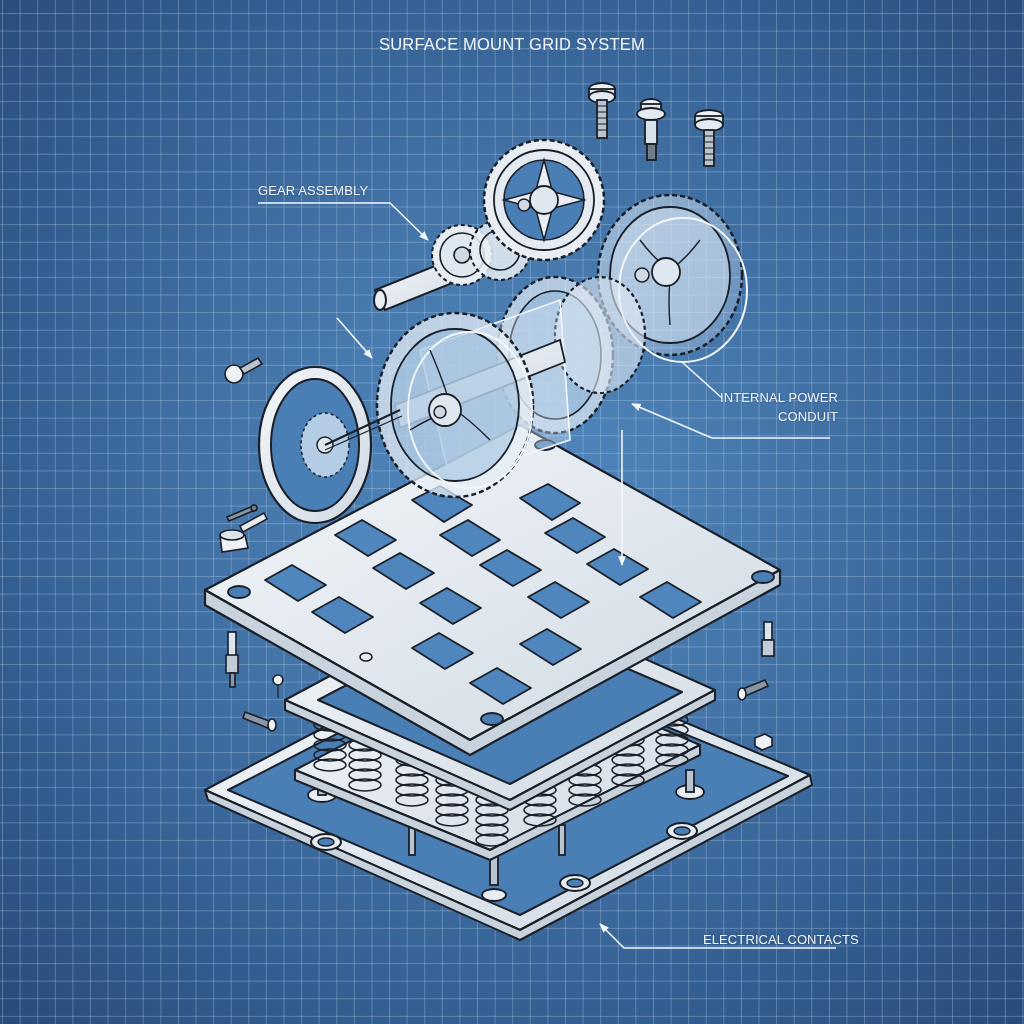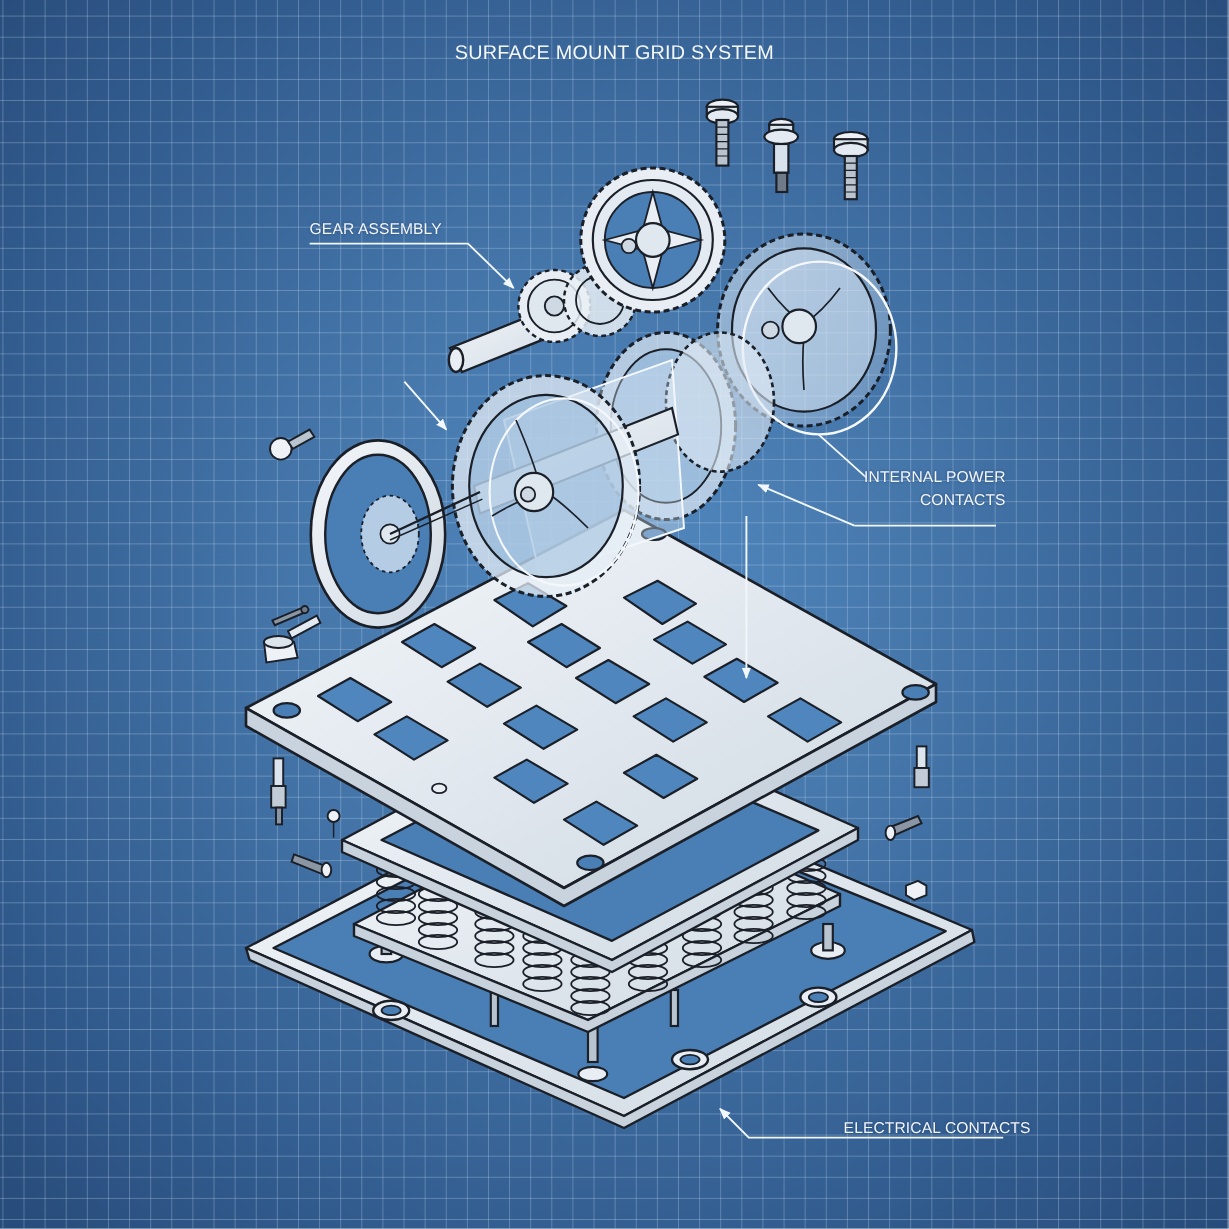--- a/index.html
+++ b/index.html
@@ -331,17 +331,17 @@
       <path d="M836,948 L624,948 L600,924" marker-end="url(#arrow)"></path>
     </g>
   </svg>
 
   <div id="title">SURFACE MOUNT GRID SYSTEM</div>
 
   <div class="label" style="left:258px; top:183px;">GEAR ASSEMBLY</div>
 
   <div class="label lbl-center" style="left:718px; top:388px; width:120px;text-align:right;">
     <div>INTERNAL POWER</div>
-    <div>CONTACTS</div>
+    <div>CONDUIT</div>
   </div>
 
   <div class="label" style="left:703px; top:932px;">ELECTRICAL CONTACTS</div>
 </div>
 
 </body></html>

